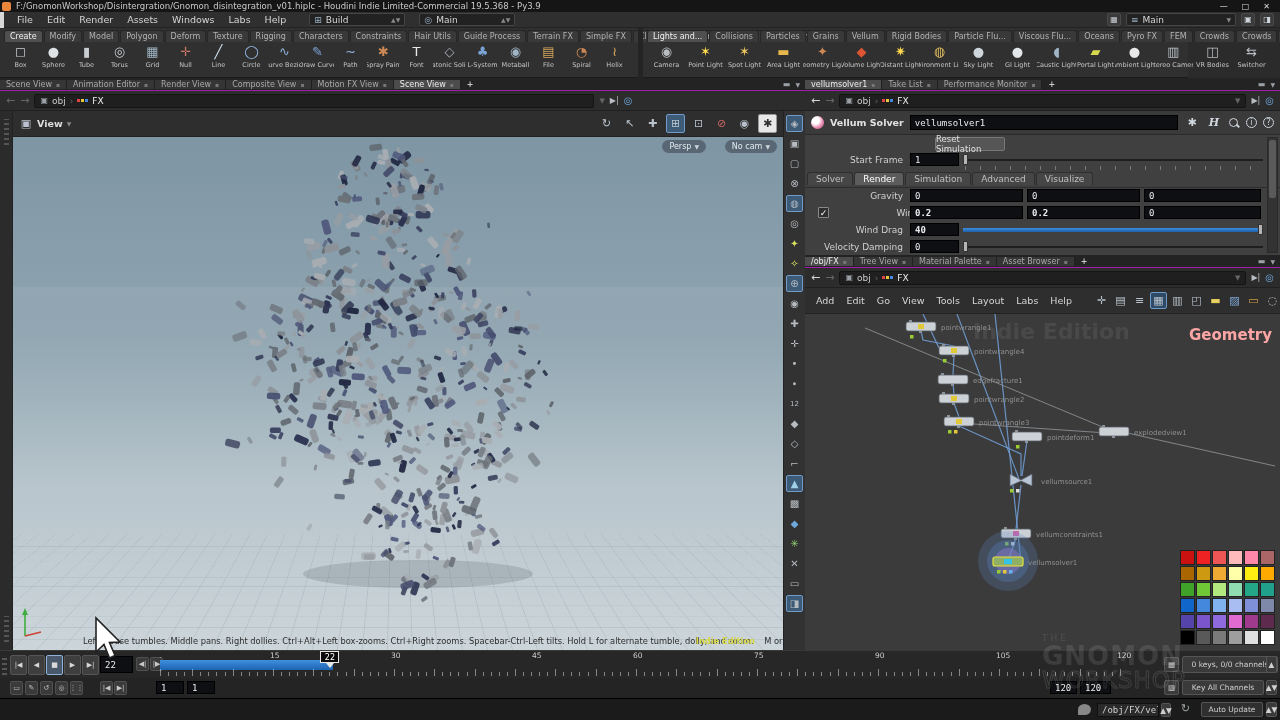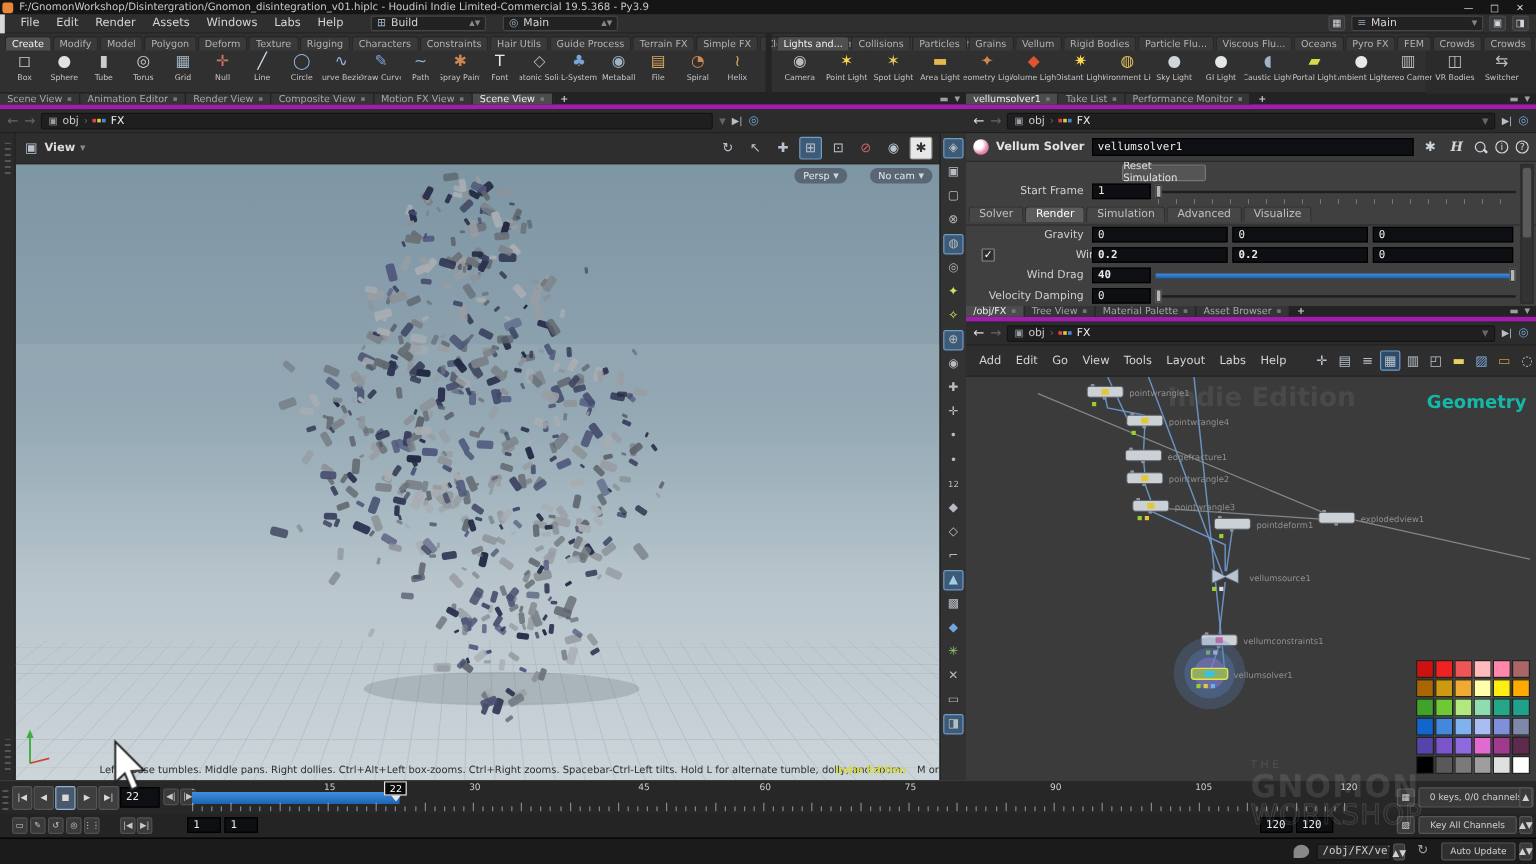--- a/index.html
+++ b/index.html
@@ -26,21 +26,21 @@
 .stabrow{display:flex;align-items:flex-end;height:14px;padding-left:4px}
 .stab{padding:1px 5px;background:#393939;color:#b2b2b2;font-size:8px;border:1px solid #262626;border-bottom:0;border-radius:3px 3px 0 0;margin-right:1px;white-space:nowrap}
 .stab.active{background:#4f4f4f;color:#f2f2f2}
 .stab.plus{color:#ddd;font-weight:bold}
 .scar{margin-left:auto;margin-right:4px;color:#999;font-size:7px}
 .stoolrow{display:flex;height:36px;padding-left:4px}
 .stool{width:33px;display:flex;flex-direction:column;align-items:center;justify-content:flex-start;color:#c4c4c4;font-size:6.5px;padding-top:1px;overflow:hidden;white-space:nowrap}
 .stool .sg{font-size:13px;height:18px;line-height:18px}
 .shelf-div{position:absolute;left:638px;top:0;width:5px;height:50px;background:#242424}
 
-.ptabs{position:absolute;height:13px;background:#232323;display:flex;align-items:flex-end;border-bottom:4px solid #a21caf}
+.ptabs{position:absolute;height:13px;background:#232323;display:flex;align-items:center;border-bottom:1px solid #a21caf}
 .ptab{padding:0 6px;background:#353535;color:#a8a8a8;font-size:8px;display:flex;align-items:center;gap:4px;border-right:1px solid #202020;white-space:nowrap}
 .ptab.active{background:#4c4c4c;color:#eee}
 .ptab .tmark{color:#777;font-size:6px}
 .ptab.plus{background:none;border:0;color:#ccc;font-weight:bold}
 .prowicons{margin-left:auto;display:flex;align-items:center;gap:5px;padding-right:5px;color:#9aa0a6;font-size:8px}
 
 .pathbar{position:absolute;height:20px;background:#2c2c2c;display:flex;align-items:center;border-bottom:1px solid #202020;gap:5px;padding:0 6px}
 .nav{font-size:11px;color:#666}
 .nav.on{color:#d8d8d8}
 .chip{height:14px;background:#1f1f1f;border:1px solid #141414;border-radius:2px;display:flex;align-items:center;gap:4px;padding:0 5px;flex:1}
@@ -95,21 +95,21 @@
 .chk{position:absolute;width:11px;height:11px;background:#2e2e2e;border:1px solid #888;color:#fff;font-size:9px;display:flex;align-items:center;justify-content:center;border-radius:1px}
 #pscroll{position:absolute;left:1267px;top:137px;width:11px;height:116px;background:#333;border:1px solid #2a2a2a}
 #pscroll .th{position:absolute;left:1px;top:2px;width:7px;height:58px;background:#5a5a5a;border-radius:2px}
 
 #netmenu{position:absolute;left:805px;top:288px;width:475px;height:26px;background:#2e2e2e;border-bottom:1px solid #222;display:flex;align-items:center;padding:0 6px;gap:2px}
 .nmi{padding:0 5px;color:#d5d5d5;font-size:9.5px}
 .nti{width:17px;height:17px;display:flex;align-items:center;justify-content:center;font-size:11px;color:#b9c2cc;border-radius:2px;flex:none}
 .nti.hl{background:#2f4a66;border:1px solid #6f9cc8}
 #netgraph{position:absolute;left:805px;top:314px;width:475px;height:336px;background:#3b3b3b;overflow:hidden}
 #wm-indie{position:absolute;left:168px;top:5px;font-size:22px;font-weight:bold;color:#4e4e4e;opacity:.75}
-#wm-geom{position:absolute;right:8px;top:12px;font-size:15px;font-weight:bold;color:#14b8a6}
+#wm-geom{position:absolute;right:8px;top:12px;font-size:15px;font-weight:bold;color:#fca5a5}
 #palette{position:absolute;left:375px;top:236px;display:grid;grid-template-columns:repeat(6,15px);grid-auto-rows:15px;gap:1px}
 #palette div{border:1px solid #222}
 
 #pb1{position:absolute;left:0;top:650px;width:1280px;height:28px;background:#272727;border-top:1px solid #3a3a3a}
 #pb2{position:absolute;left:0;top:678px;width:1280px;height:20px;background:#242424}
 #pb3{position:absolute;left:0;top:698px;width:1280px;height:22px;background:#1b1b1b;border-top:1px solid #000}
 .pbtn2{position:absolute;width:17px;height:20px;background:#3e3e3e;border:1px solid #555;border-radius:2px;color:#d8d8d8;font-size:7px;display:flex;align-items:center;justify-content:center}
 .pbtn2.on{background:#49586a;border:1px solid #8fb4d8}
 .sbtn{position:absolute;width:13px;height:14px;background:#3a3a3a;border:1px solid #505050;border-radius:2px;color:#c8c8c8;font-size:7px;display:flex;align-items:center;justify-content:center}
 #ruler{position:absolute;left:160px;top:651px;width:1000px;height:26px;overflow:hidden}

